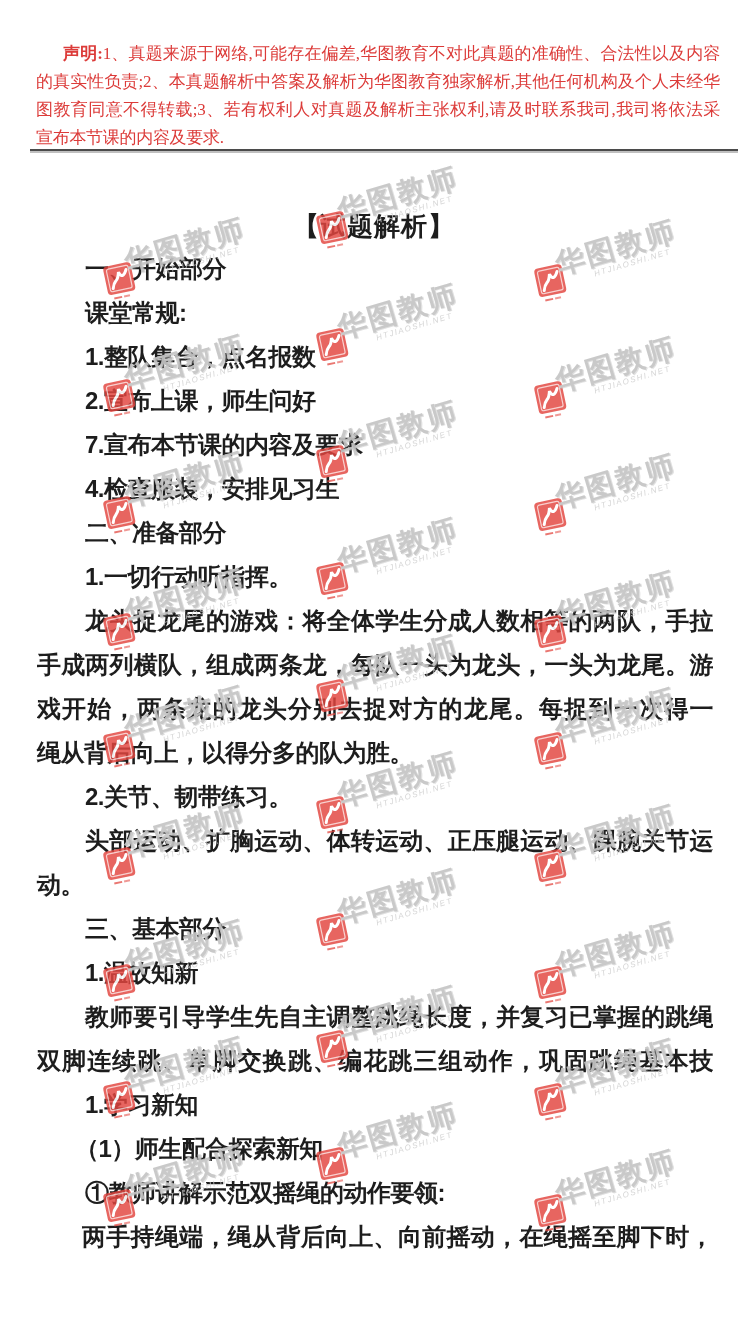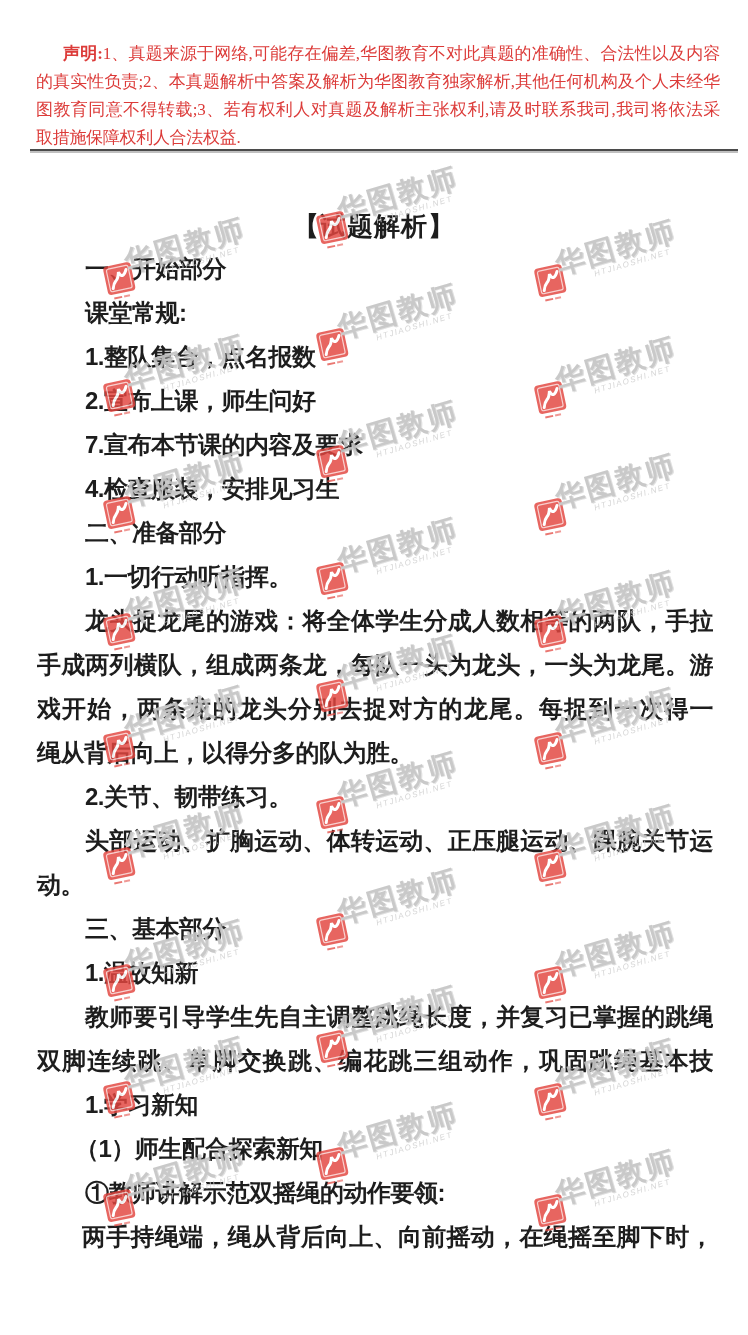--- a/index.html
+++ b/index.html
@@ -87,21 +87,21 @@
 </style>
 </head>
 <body>
 
 <div class="page">
 
   <div class="disclaimer">
     <div class="disc-line first just"><span class="disc-lead">声明:</span><span>1、真题来源于网络,可能存在偏差,华图教育不对此真题的准确性、合法性以及内容</span></div>
     <div class="disc-line just">的真实性负责;2、本真题解析中答案及解析为华图教育独家解析,其他任何机构及个人未经华</div>
     <div class="disc-line just">图教育同意不得转载;3、若有权利人对真题及解析主张权利,请及时联系我司,我司将依法采</div>
-    <div class="disc-line">取措施保障权利人合法权益.</div>
+    <div class="disc-line">宣布本节课的内容及要求.</div>
   </div>
 
   <div class="separator"></div>
 
   <div class="doc-title">【试题解析】</div>
 
   <div class="body-lines">
       <div class="bline ind-item">一、开始部分</div>
       <div class="bline ind-item">课堂常规:</div>
       <div class="bline ind-item">1.整队集合，点名报数</div>

